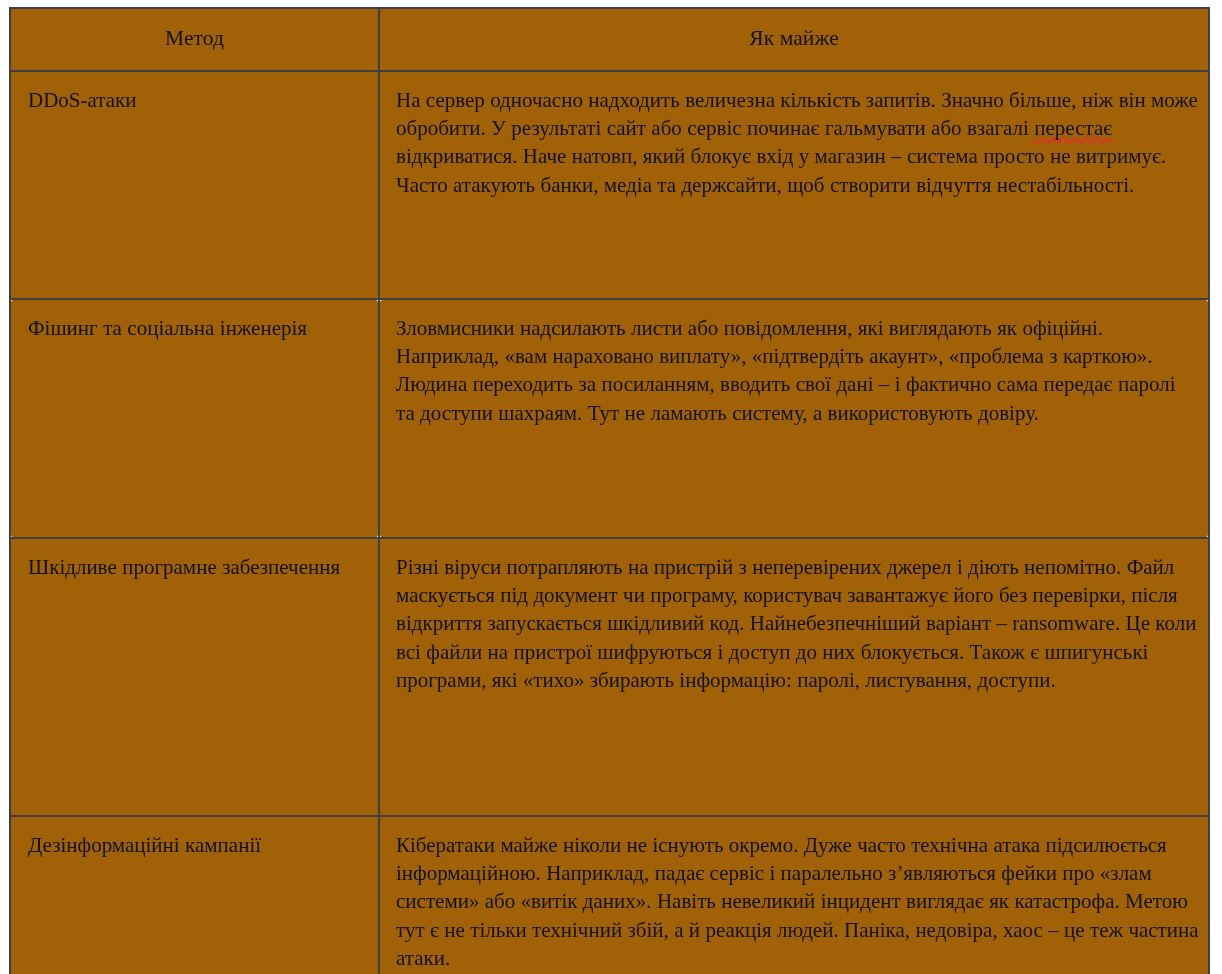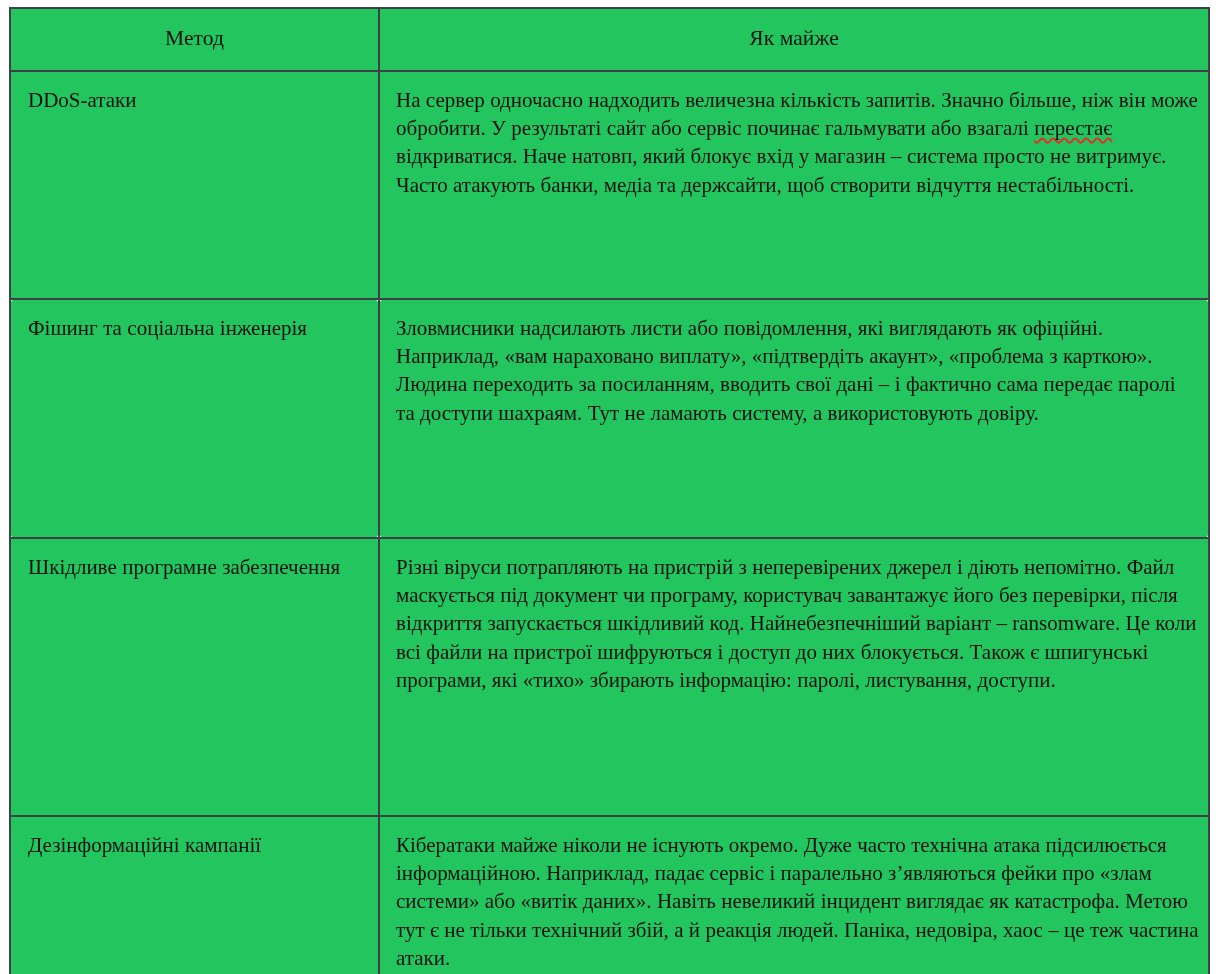--- a/index.html
+++ b/index.html
@@ -33,21 +33,21 @@
     background: #ffffff;
   }
 
   table.doc-table col.col-method { width: 369px; }
   table.doc-table col.col-how    { width: 830px; }
 
   table.doc-table th,
   table.doc-table td {
     border: 2px solid #3f3f46;
     vertical-align: top;
-    background: #22c55e;
+    background: #a16207;
   }
 
   
   thead th {
     text-align: center;
     font-weight: normal;
     font-size: 21.5px;
     line-height: 1.25;
     padding: 16px 10px 18px 10px;
     letter-spacing: 0.1px;

